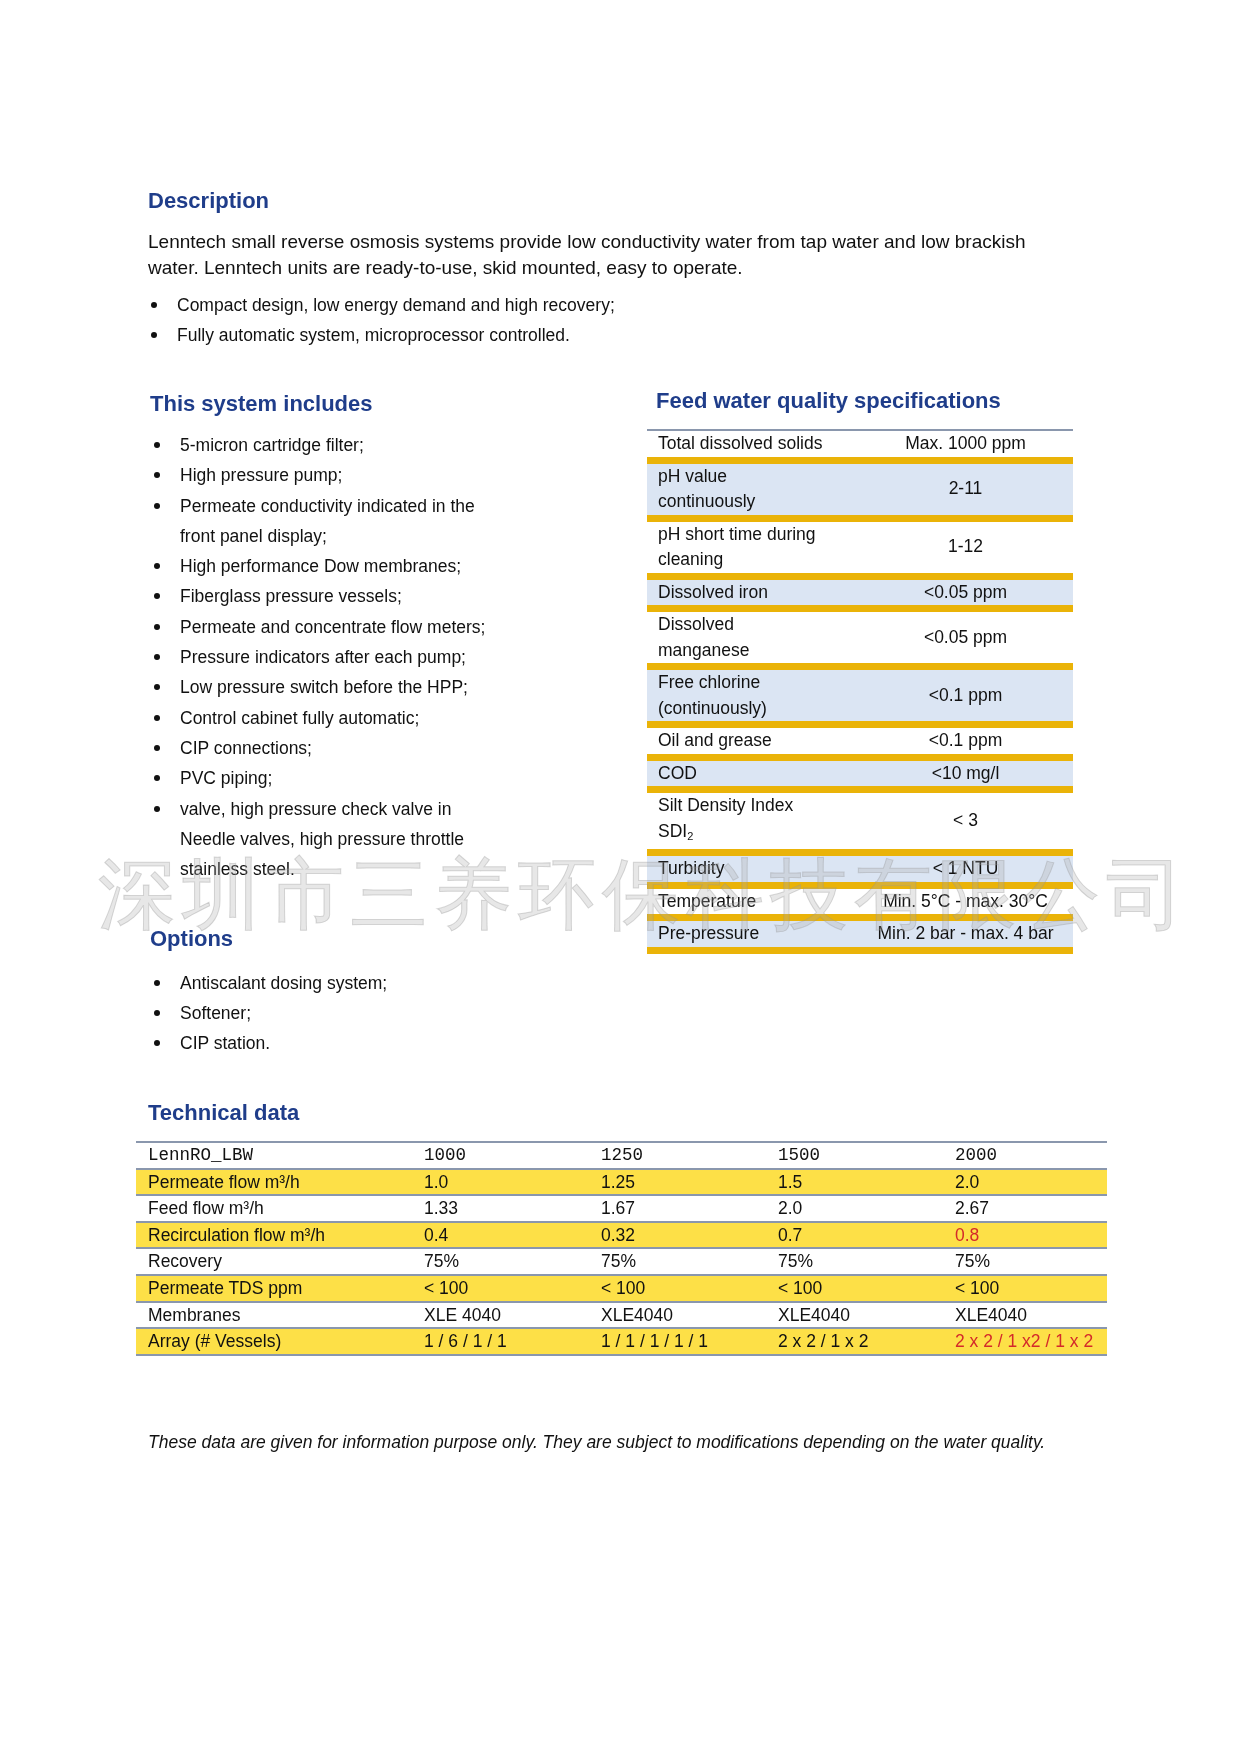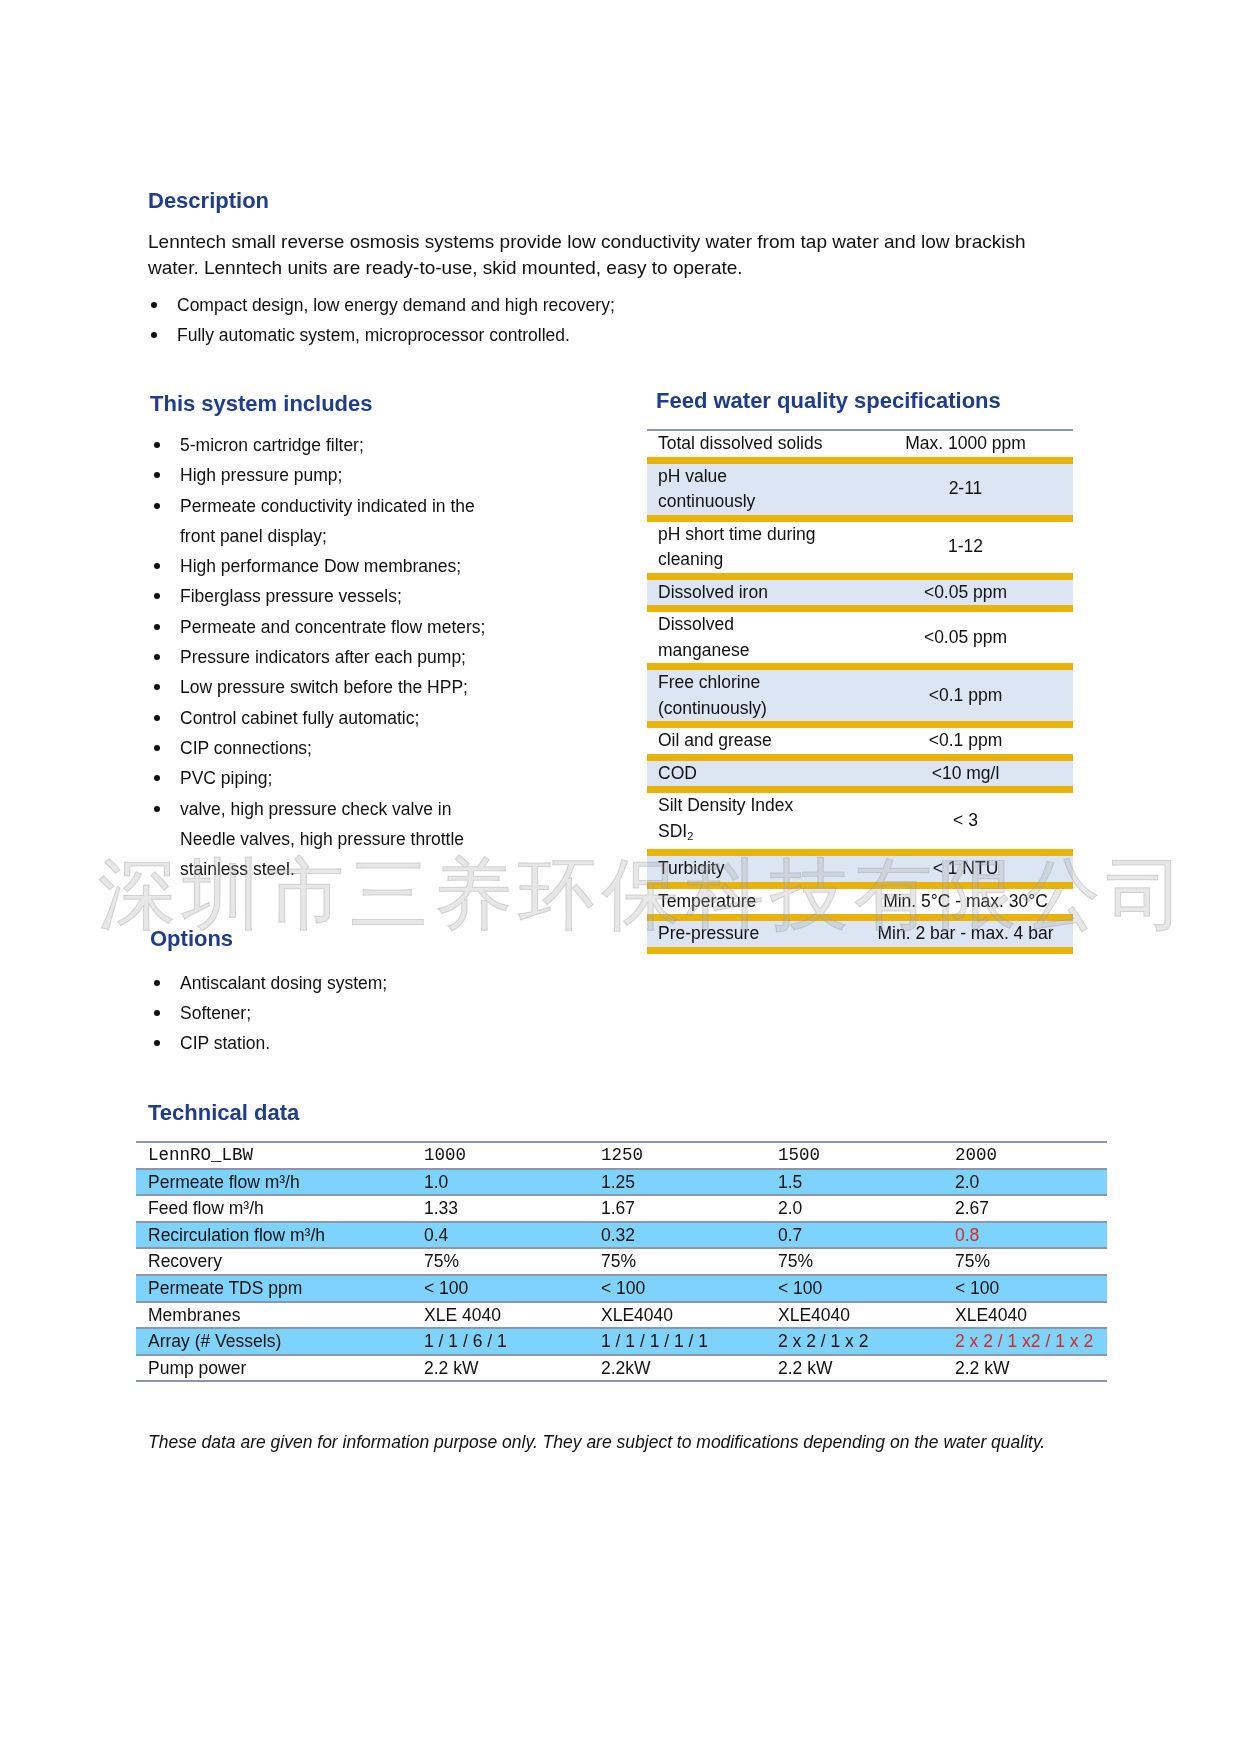--- a/index.html
+++ b/index.html
@@ -38,21 +38,21 @@
   table.spec td.lbl { width: 200px; }
   sub.small { font-size: 11px; vertical-align: -3px; }
 
   
   table.tech {
     position: absolute; left: 136px; top: 1141px; width: 971px;
     border-collapse: collapse; font-size: 17.5px;
   }
   table.tech td { border-bottom: 2px solid #8a97ad; padding: 0 0 0 12px; line-height: 24.6px; height: 24.6px; }
   table.tech tr:first-child td { border-top: 2px solid #8a97ad; font-family: Liberation Mono, monospace; }
-  table.tech tr.shade td { background: #7dd3fc; }
+  table.tech tr.shade td { background: #fde047; }
   table.tech td.c0 { width: 264px; }
   table.tech td.c1 { width: 165px; }
   table.tech td.c2 { width: 165px; }
   table.tech td.c3 { width: 165px; }
   .red { color: #d42a2a; }
 
   .note {
     position: absolute; left: 148px; top: 1410px; width: 950px;
     font-style: italic; font-size: 17.5px; line-height: 29px; text-align: justify;
     text-align-last: left;
@@ -211,28 +211,21 @@
   </tr>
   <tr>
     <td class="c0">Membranes</td>
     <td class="c1">XLE 4040</td>
     <td class="c2">XLE4040</td>
     <td class="c3">XLE4040</td>
     <td class="c4">XLE4040</td>
   </tr>
   <tr class="shade">
     <td class="c0">Array (# Vessels)</td>
-    <td class="c1">1 / 1 / 6 / 1</td>
+    <td class="c1">1 / 6 / 1 / 1</td>
     <td class="c2">1 / 1 / 1 / 1 / 1</td>
     <td class="c3">2 x 2  / 1 x 2</td>
     <td class="c4 red">2 x 2 / 1 x2 / 1 x 2</td>
   </tr>
-  <tr>
-    <td class="c0">Pump power</td>
-    <td class="c1">2.2 kW</td>
-    <td class="c2">2.2kW</td>
-    <td class="c3">2.2 kW</td>
-    <td class="c4">2.2 kW</td>
-  </tr>
 </tbody>
   </table>
 
 <p class="note">These data are given for information purpose only. They are subject to modifications depending on the water quality.</p>
 
 </body></html>

